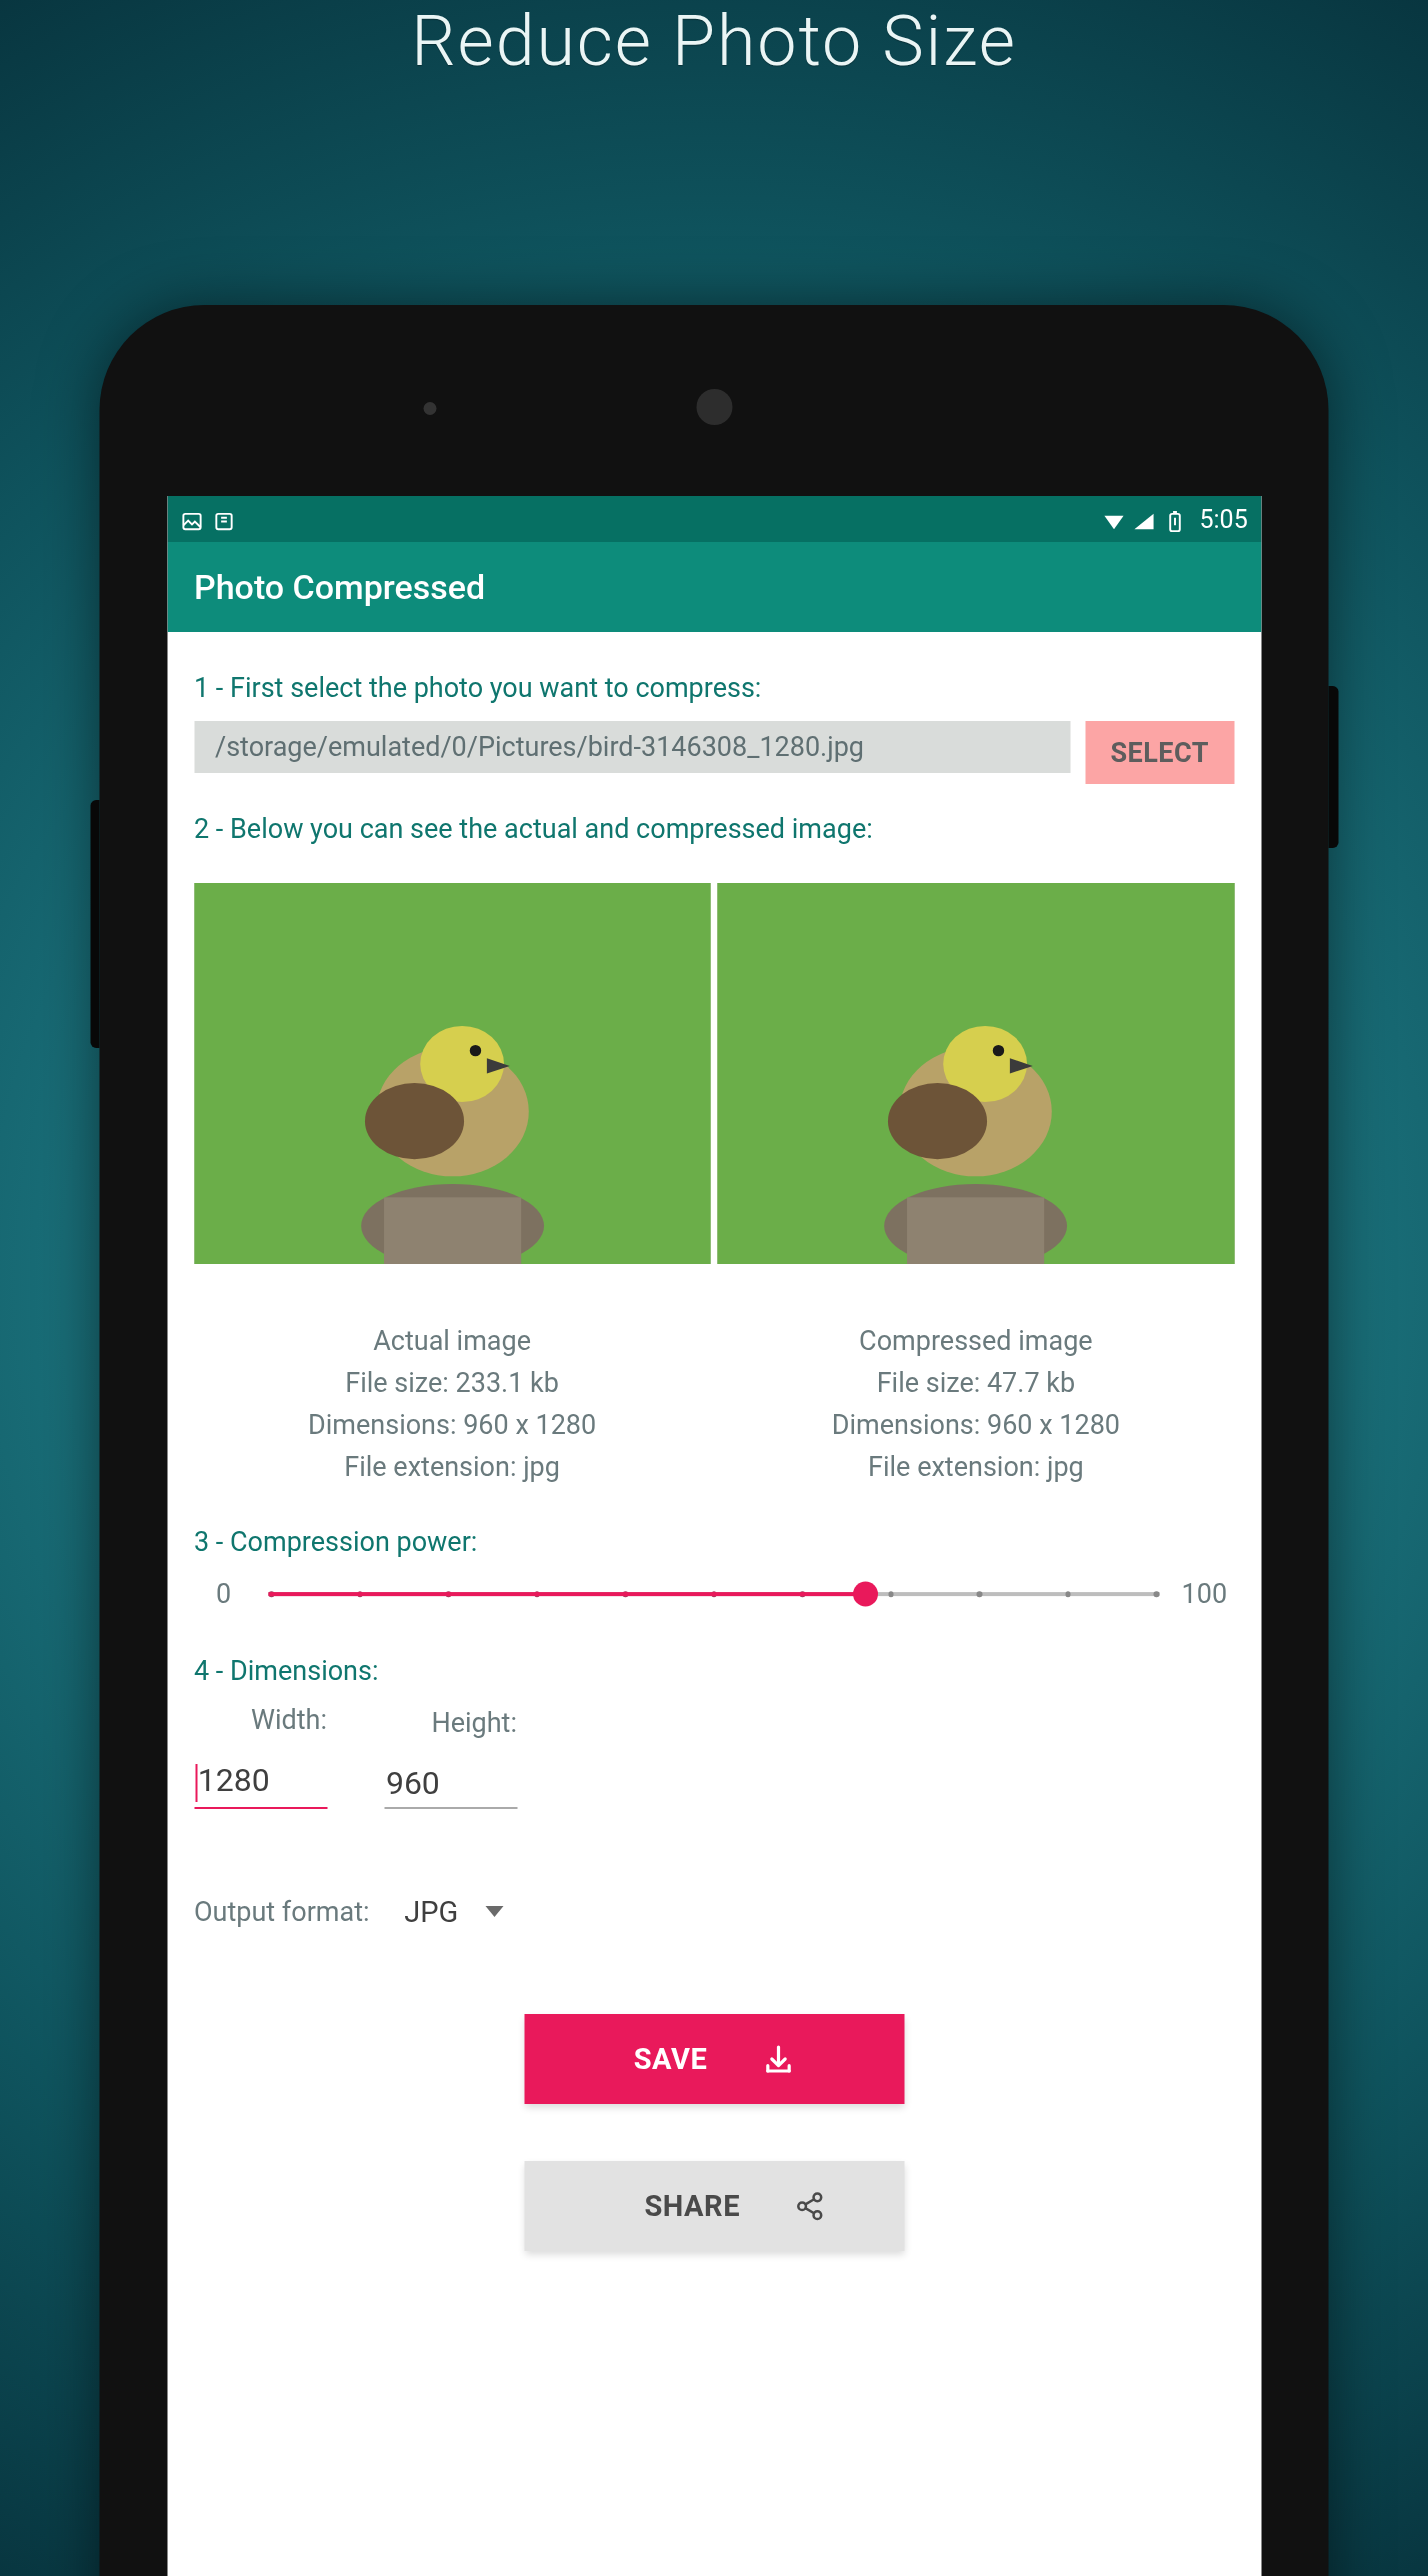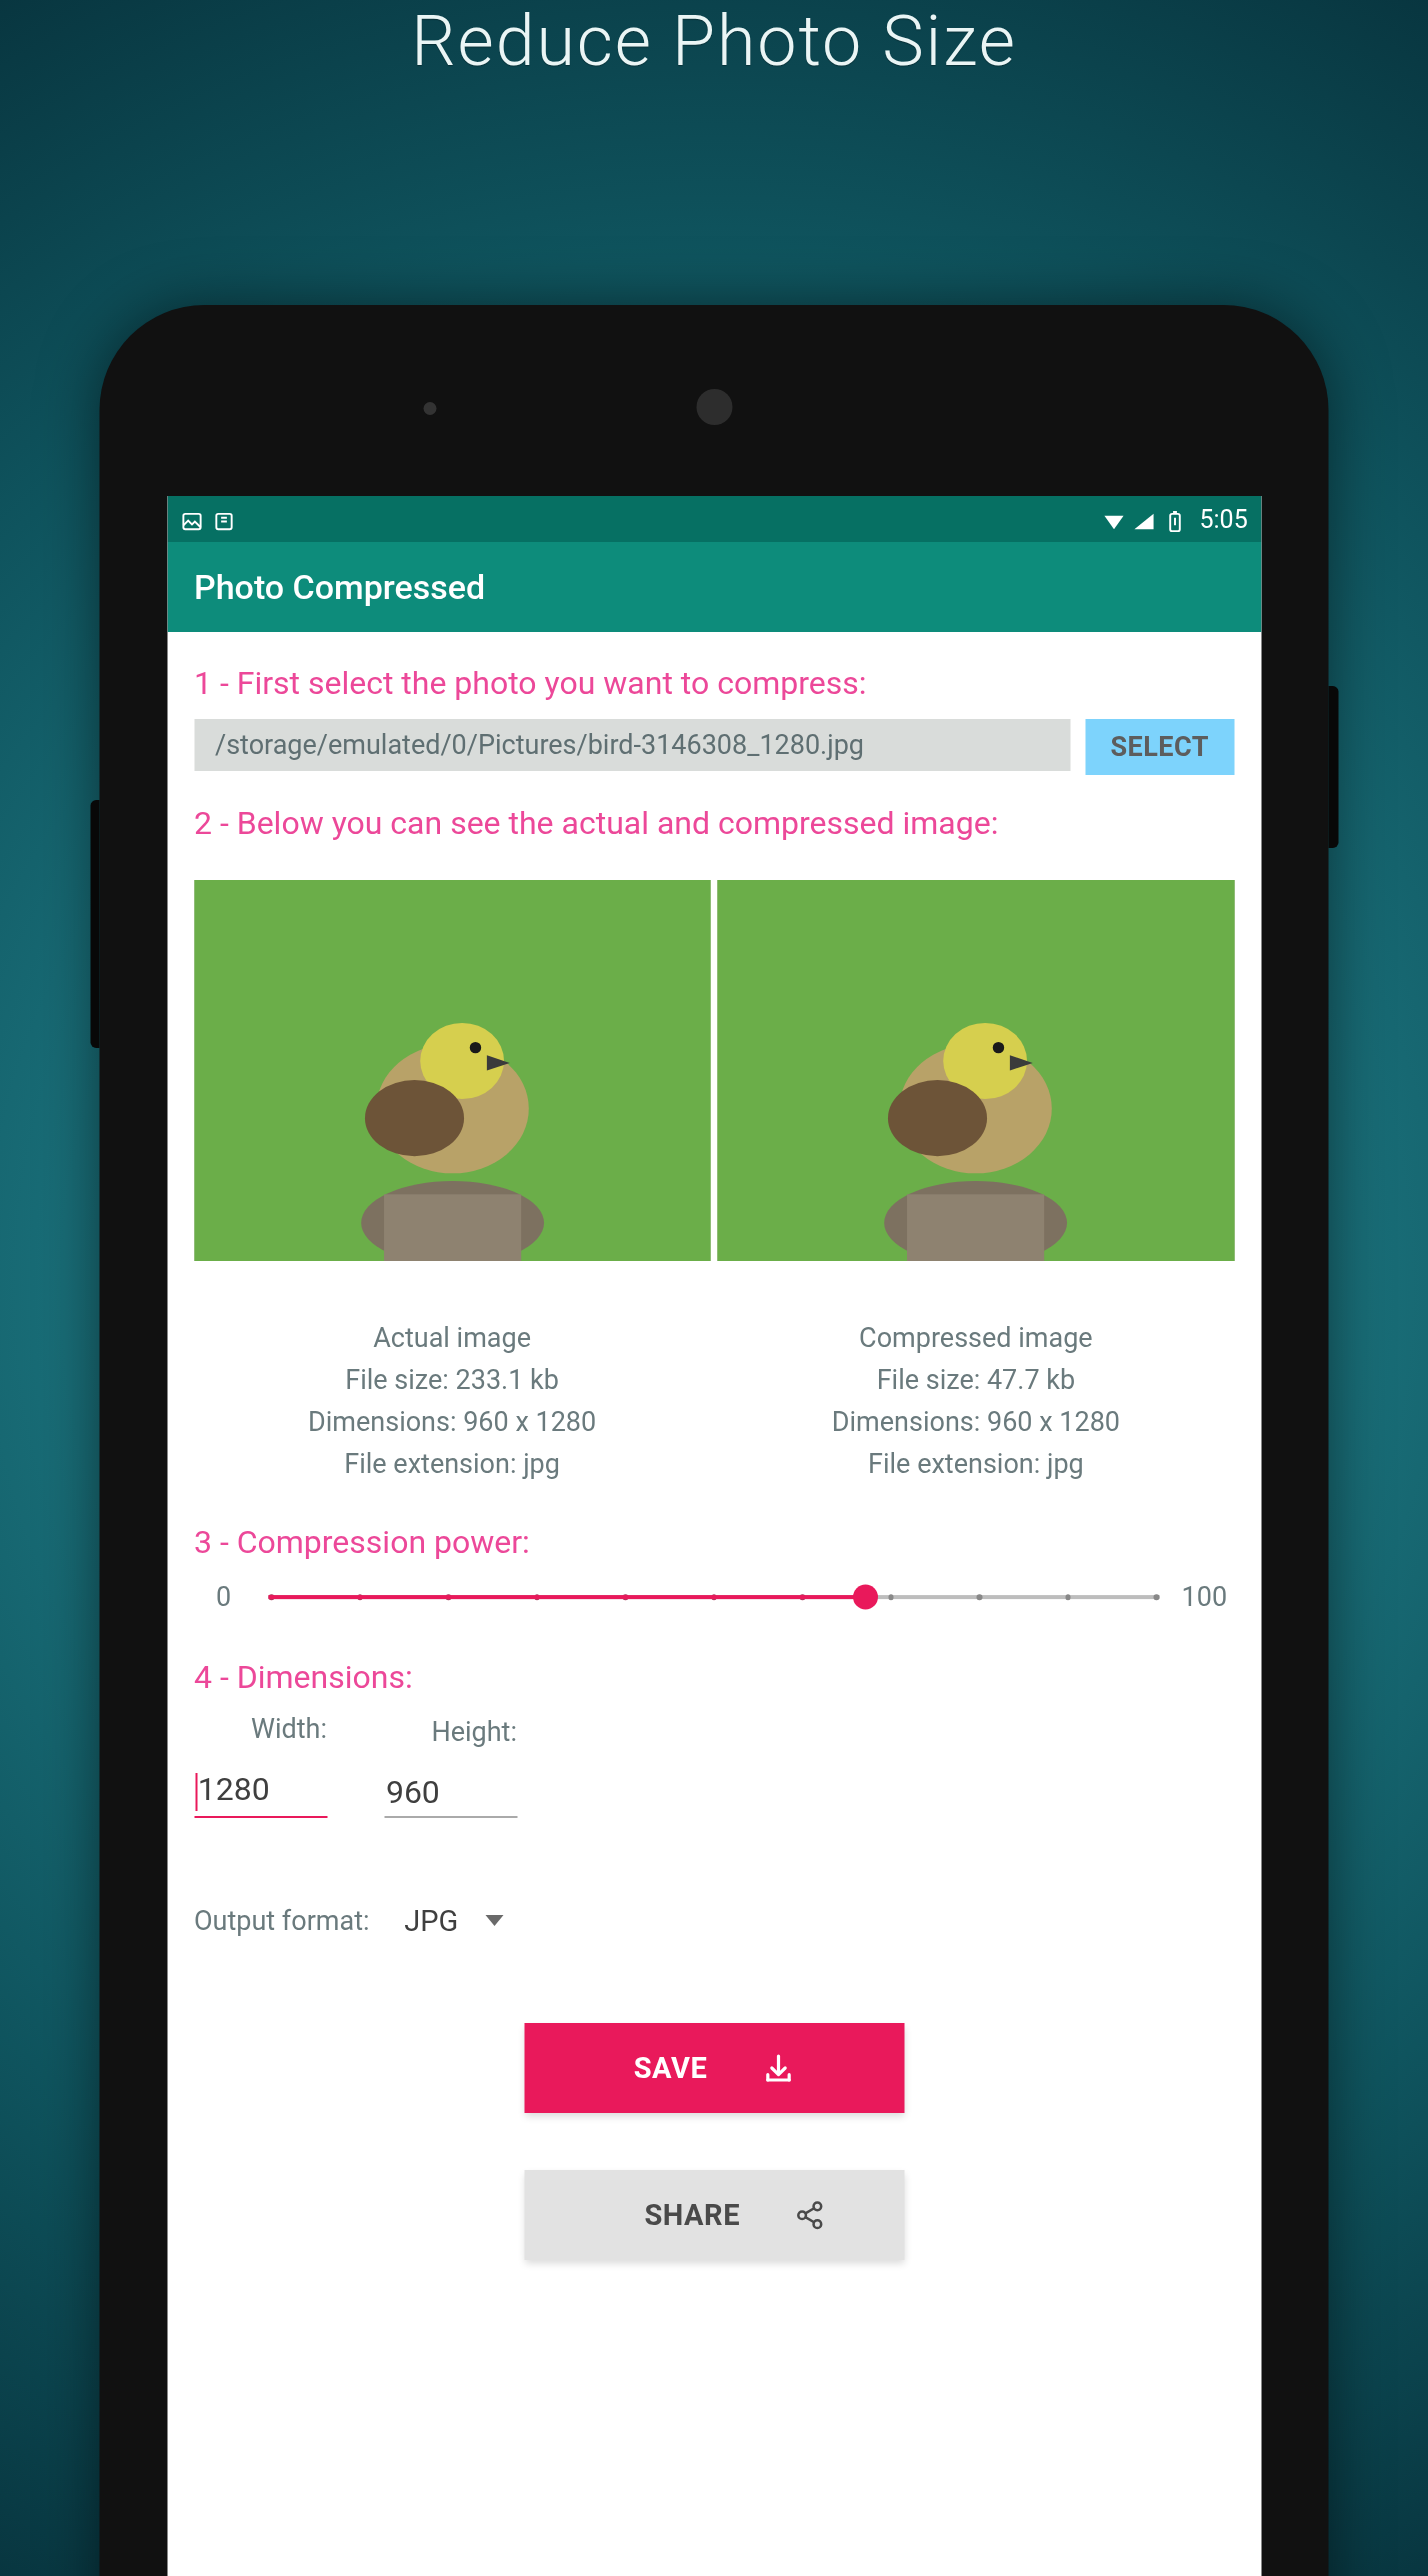--- a/index.html
+++ b/index.html
@@ -69,35 +69,35 @@
   padding: 0 27px;
   font-size: 34px;
   font-weight: 500;
 }
 
 .content {
   flex: 1;
   padding: 23px 27px 38px;
   color: #5a6a6d;
 }
-.step-label { font-size: 32px; margin: 9px 0 17px; color: #ec4899; }
+.step-label { font-size: 27px; margin: 17px 0 17px; color: #0f766e; }
 .step-row { display: flex; gap: 15.2px; align-items: stretch; margin-bottom: 29px; }
 .path-field {
   flex: 1;
   background: #d9dcda;
   height: 52px;
   display: flex;
   align-items: center;
   padding: 0 21px;
   font-size: 27px;
   color: #5f6f72;
 }
 .btn-grey {
-  background: #7dd3fc;
-  height: 56px;
+  background: #fca5a5;
+  height: 63px;
   padding: 13px 25px;
   display: flex;
   align-items: center;
   font-size: 27px;
   font-weight: 700;
   color: #5d5d5d;
   letter-spacing: 0.5px;
 }
 .preview-row { display: flex; gap: 7.6px; margin: 38px 0 57px; }
 .preview-img { flex: 1; height: 381px; background: #6aa34a; position: relative; overflow: hidden; }

